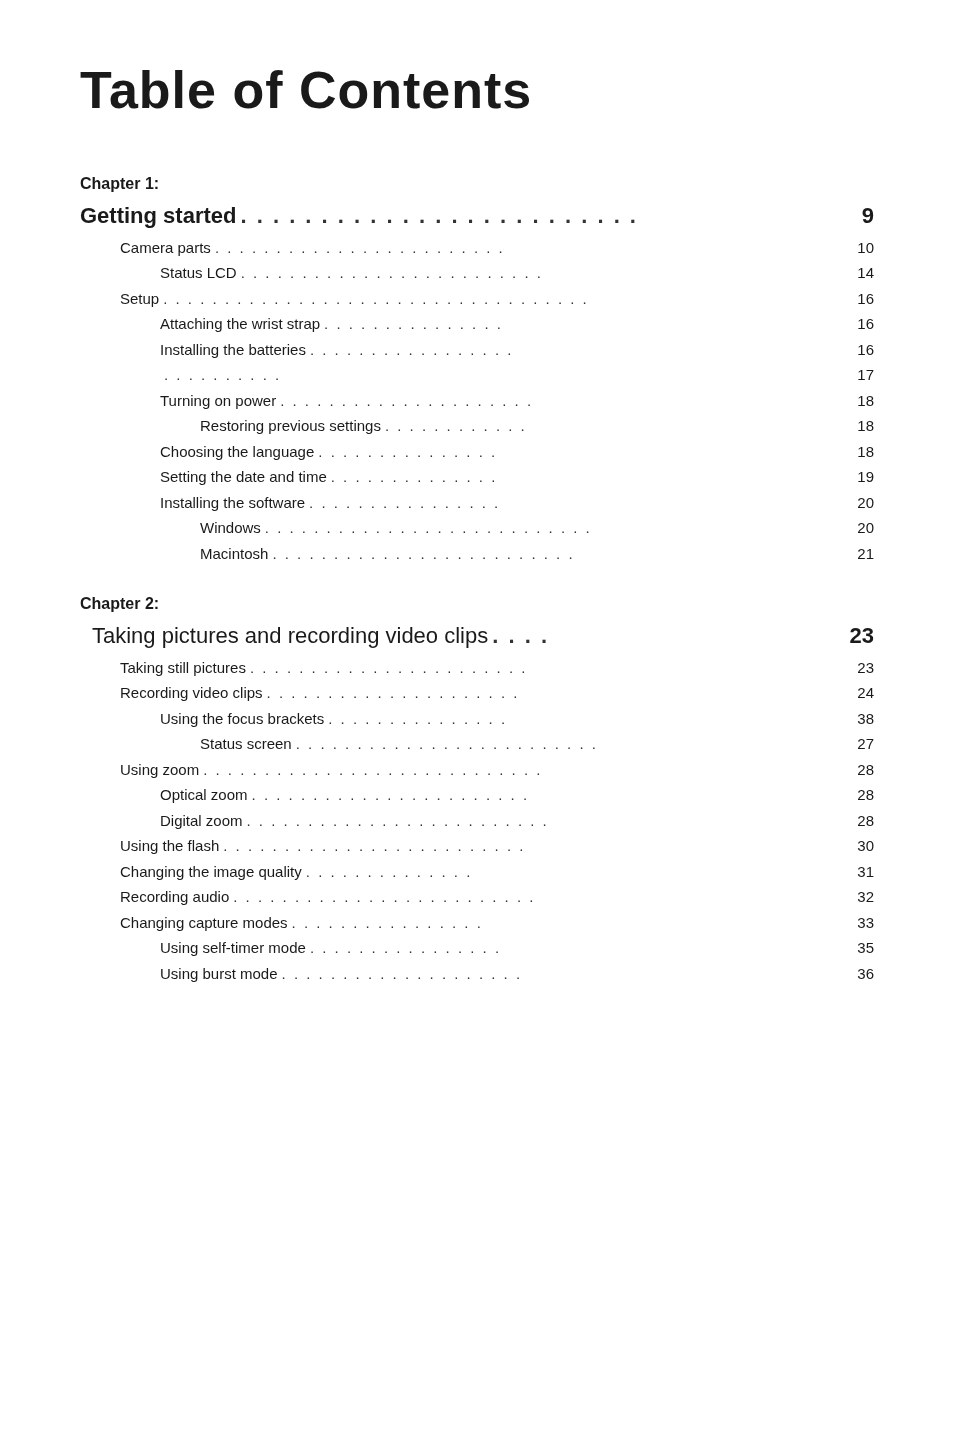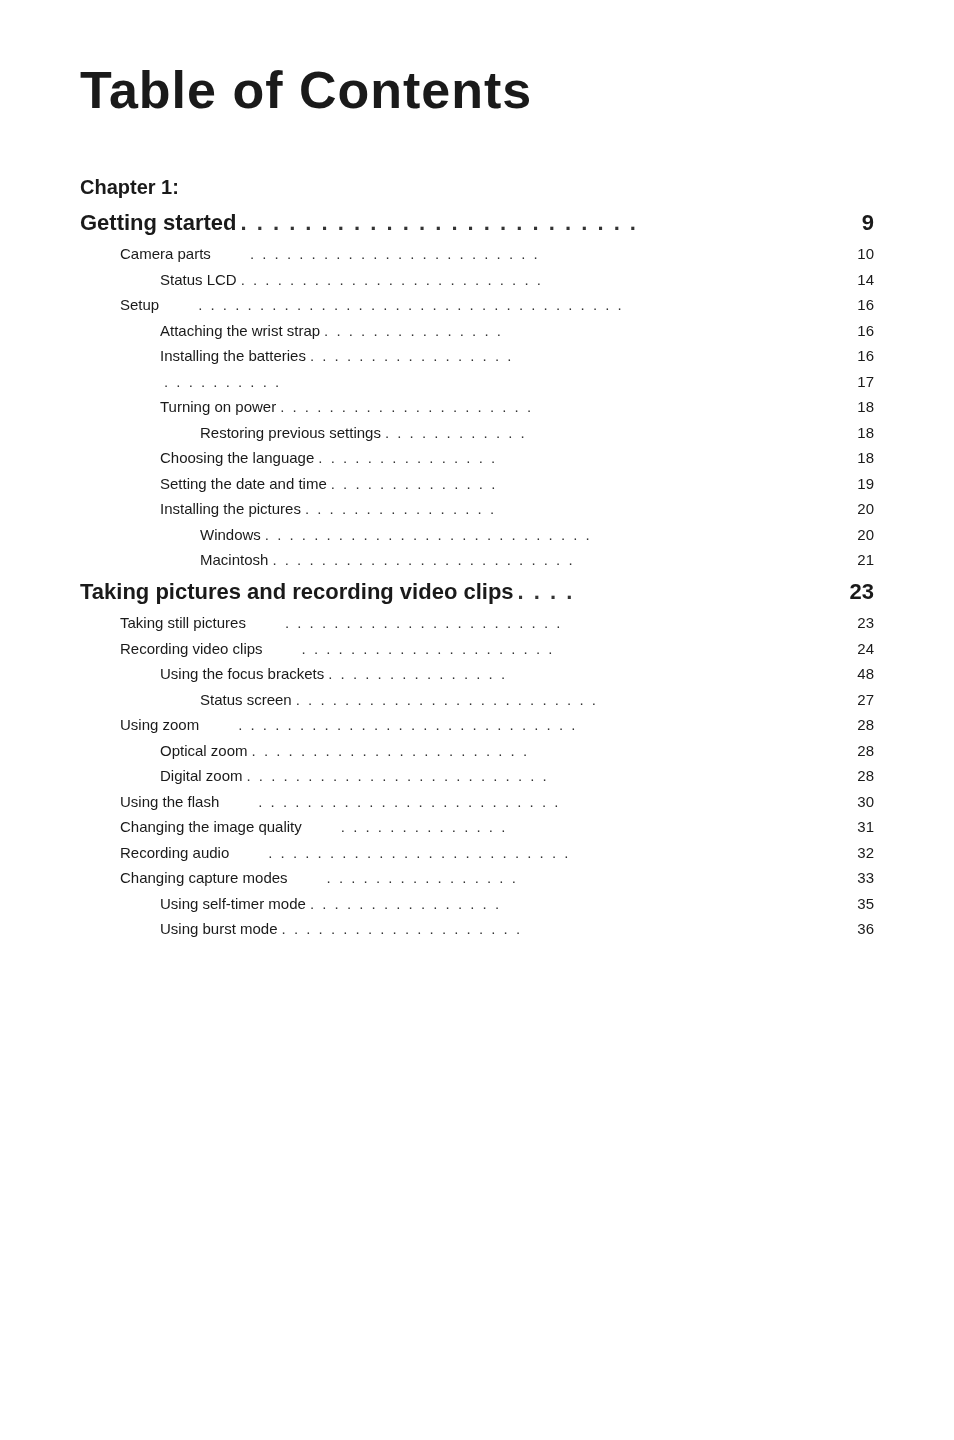--- a/index.html
+++ b/index.html
@@ -25,21 +25,21 @@
       font-family: Arial Black, Arial, sans-serif;
     }
 
     .toc-container {
       font-size: 15px;
       line-height: 1.7;
     }
 
     .chapter-heading {
       font-weight: bold;
-      font-size: 20px;
+      font-size: 16px;
       margin-top: 24px;
       margin-bottom: 0px;
     }
 
     .toc-entry {
       display: flex;
       justify-content: space-between;
       align-items: baseline;
       width: 100%;
     }
@@ -57,21 +57,21 @@
       color: #333;
     }
 
     .toc-entry .page-num {
       flex-shrink: 0;
       text-align: right;
     }
 
     
     .indent-0 { padding-left: 0px; }
-    .indent-1 { padding-left: 40px; gap: 35px; }
+    .indent-1 { padding-left: 40px; }
     .indent-2 { padding-left: 80px; }
     .indent-3 { padding-left: 120px; align-items: center; }
 
     .entry-bold {
       font-weight: bold;
     }
   </style>
 </head>
 <body>
 
@@ -127,53 +127,54 @@
       <span class="entry-text">Choosing the language</span>
       <span class="dots">. . . . . . . . . . . . . . .</span>
       <span class="page-num">18</span>
     </div>
     <div class="toc-entry indent-2">
       <span class="entry-text">Setting the date and time</span>
       <span class="dots">. . . . . . . . . . . . . .</span>
       <span class="page-num">19</span>
     </div>
     <div class="toc-entry indent-2">
-      <span class="entry-text">Installing the pictures</span>
+      <span class="entry-text">Installing the software</span>
       <span class="dots">. . . . . . . . . . . . . . . .</span>
       <span class="page-num">20</span>
     </div>
     <div class="toc-entry indent-3">
       <span class="entry-text">Windows</span>
       <span class="dots">. . . . . . . . . . . . . . . . . . . . . . . . . . .</span>
       <span class="page-num">20</span>
     </div>
     <div class="toc-entry indent-3">
       <span class="entry-text">Macintosh</span>
       <span class="dots">. . . . . . . . . . . . . . . . . . . . . . . . .</span>
       <span class="page-num">21</span>
     </div>
+    <div class="chapter-heading indent-0">Chapter 2:</div>
     <div class="toc-entry indent-0">
-      <span class="entry-text entry-bold" style="font-weight: bold; font-size: 22px;">Taking pictures and recording video clips</span>
+      <span class="entry-text entry-bold" style="font-weight: normal; font-size: 22px; margin-left: 12px;">Taking pictures and recording video clips</span>
       <span class="dots" style="font-weight: bold; font-size: 22px;">. . . .</span>
       <span class="page-num" style="font-weight: bold; font-size: 22px;">23</span>
     </div>
     <div class="toc-entry indent-1">
       <span class="entry-text">Taking still pictures</span>
       <span class="dots">. . . . . . . . . . . . . . . . . . . . . . .</span>
       <span class="page-num">23</span>
     </div>
     <div class="toc-entry indent-1">
       <span class="entry-text">Recording video clips</span>
       <span class="dots">. . . . . . . . . . . . . . . . . . . . .</span>
       <span class="page-num">24</span>
     </div>
     <div class="toc-entry indent-2">
       <span class="entry-text">Using the focus brackets</span>
       <span class="dots">. . . . . . . . . . . . . . .</span>
-      <span class="page-num">48</span>
+      <span class="page-num">38</span>
     </div>
     <div class="toc-entry indent-3">
       <span class="entry-text">Status screen</span>
       <span class="dots">. . . . . . . . . . . . . . . . . . . . . . . . .</span>
       <span class="page-num">27</span>
     </div>
     <div class="toc-entry indent-1">
       <span class="entry-text">Using zoom</span>
       <span class="dots">. . . . . . . . . . . . . . . . . . . . . . . . . . . .</span>
       <span class="page-num">28</span>

